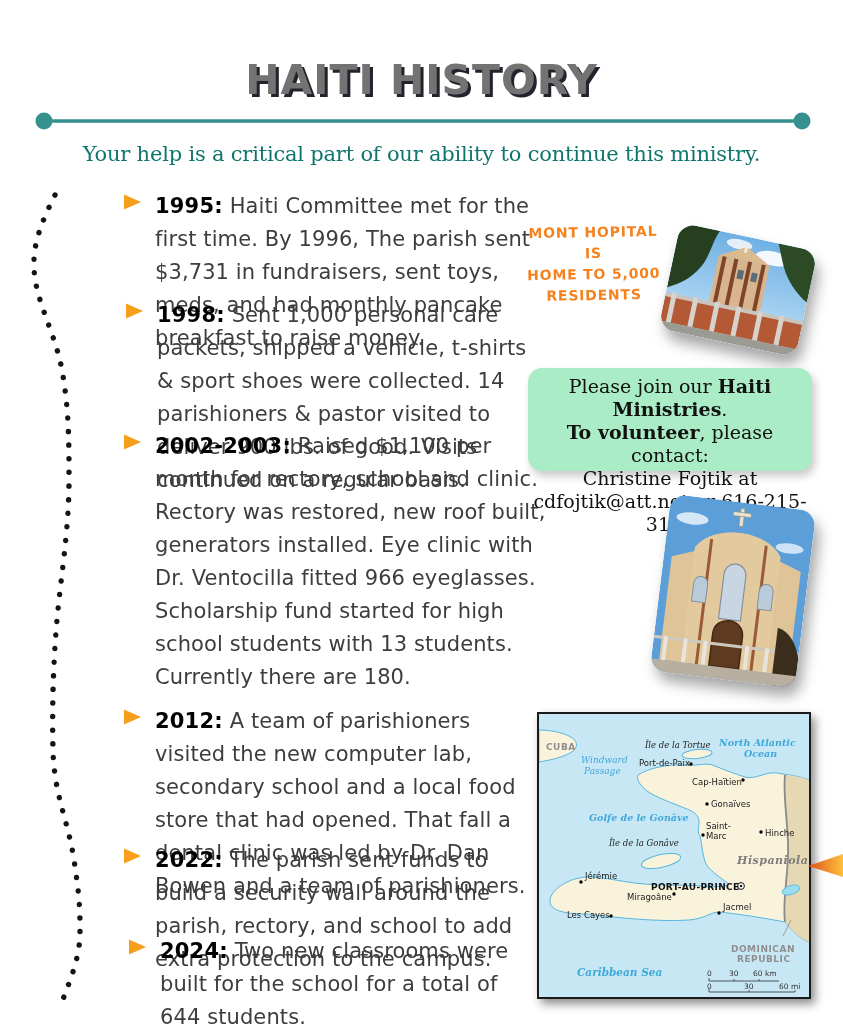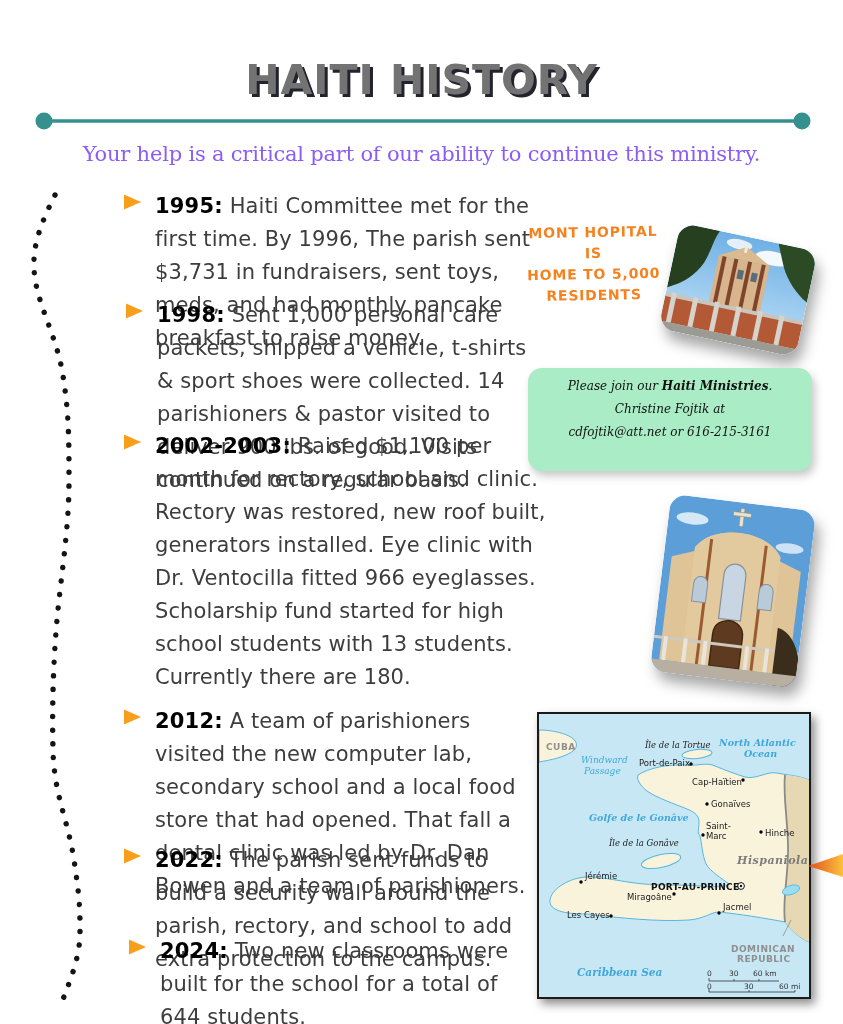--- a/index.html
+++ b/index.html
@@ -10,21 +10,21 @@
   
   .title {
     position:absolute; top:56px; left:0; width:843px; text-align:center;
     font-family:"DejaVu Sans", sans-serif; font-weight:bold; font-size:41px;
     letter-spacing:1px; color:#737373; text-shadow:3px 3px 0 #23232E;
   }
   .divider { position:absolute; top:106px; left:0; }
   .subtitle {
     position:absolute; top:142px; left:0; width:843px; text-align:center;
     font-family:"DejaVu Serif", serif; font-size:21px; font-weight:500;
-    color:#8b5cf6; letter-spacing:-0.2px;
+    color:#0f766e; letter-spacing:-0.2px;
   }
   
   .wave { position:absolute; left:0; top:0; pointer-events:none; }
   .entry { position:absolute; }
   .entry .arrow { position:absolute; left:-71px; top:3px; }
   .entry p {
     margin:0; font-size:21px; line-height:33px; color:#3d3d3d;
     letter-spacing:0.1px;
   }
   .entry p b { color:#000; letter-spacing:0.2px; }
@@ -39,21 +39,21 @@
     box-shadow:6px 9px 14px rgba(0,0,0,0.35);
   }
   .photo1 { left:668px; top:236px; width:140px; height:108px; transform:rotate(12deg); }
   .photo2 { left:660px; top:502px; width:146px; height:178px; transform:rotate(7deg); }
   .volunteer {
     position:absolute; left:528px; top:368px; width:284px; height:103px;
     background:#A9ECC5; border-radius:14px; box-shadow:3px 5px 9px rgba(0,0,0,0.22);
     text-align:center; font-family:"DejaVu Serif", serif; color:#111;
   }
   .volunteer .vwrap { padding-top:7px; }
-  .volunteer p { margin:0; font-size:12px; line-height:23px;font-style:italic; }
+  .volunteer p { margin:0; font-size:19px; line-height:23px; }
   
   .map {
     position:absolute; left:537px; top:712px; width:270px; height:283px;
     border:2px solid #1b1b1b; box-sizing:content-box; background:#C7E7F5;
     box-shadow:4px 5px 9px rgba(0,0,0,0.45);
   }
   .map svg { display:block; }
   .map-city    { font:8.5px "DejaVu Sans", sans-serif; fill:#1a1a1a; }
   .map-water   { font:italic bold 9.5px "DejaVu Serif", serif; fill:#3FA8DA; }
   .map-water-s { font:italic 9px "DejaVu Serif", serif; fill:#3FA8DA; }
@@ -182,20 +182,21 @@
       <rect x="72" y="70" width="5" height="30" fill="#D6D2CC"></rect>
       <rect x="94" y="70" width="5" height="30" fill="#D6D2CC"></rect>
       <rect x="116" y="70" width="5" height="30" fill="#D6D2CC"></rect>
       <rect x="0" y="100" width="140" height="8" fill="#9B9B93"></rect>
     </svg>
   </div>
 
   <div class="volunteer">
     <div class="vwrap">
       <p><span>Please join our </span><b>Haiti Ministries</b><span>.</span></p>
+      <p><b>To volunteer</b><span>, please contact:</span></p>
       <p>Christine Fojtik at</p>
       <p>cdfojtik@att.net or 616-215-3161</p>
     </div>
   </div>
 
   <div class="photo photo2">
     <svg width="146" height="178" viewBox="0 0 146 178">
       <rect width="146" height="178" fill="#5C9FD8"></rect>
       <ellipse cx="24" cy="22" rx="16" ry="6" fill="#EAF4FC" opacity="0.85"></ellipse>
       <ellipse cx="124" cy="40" rx="14" ry="5" fill="#EAF4FC" opacity="0.8"></ellipse>

